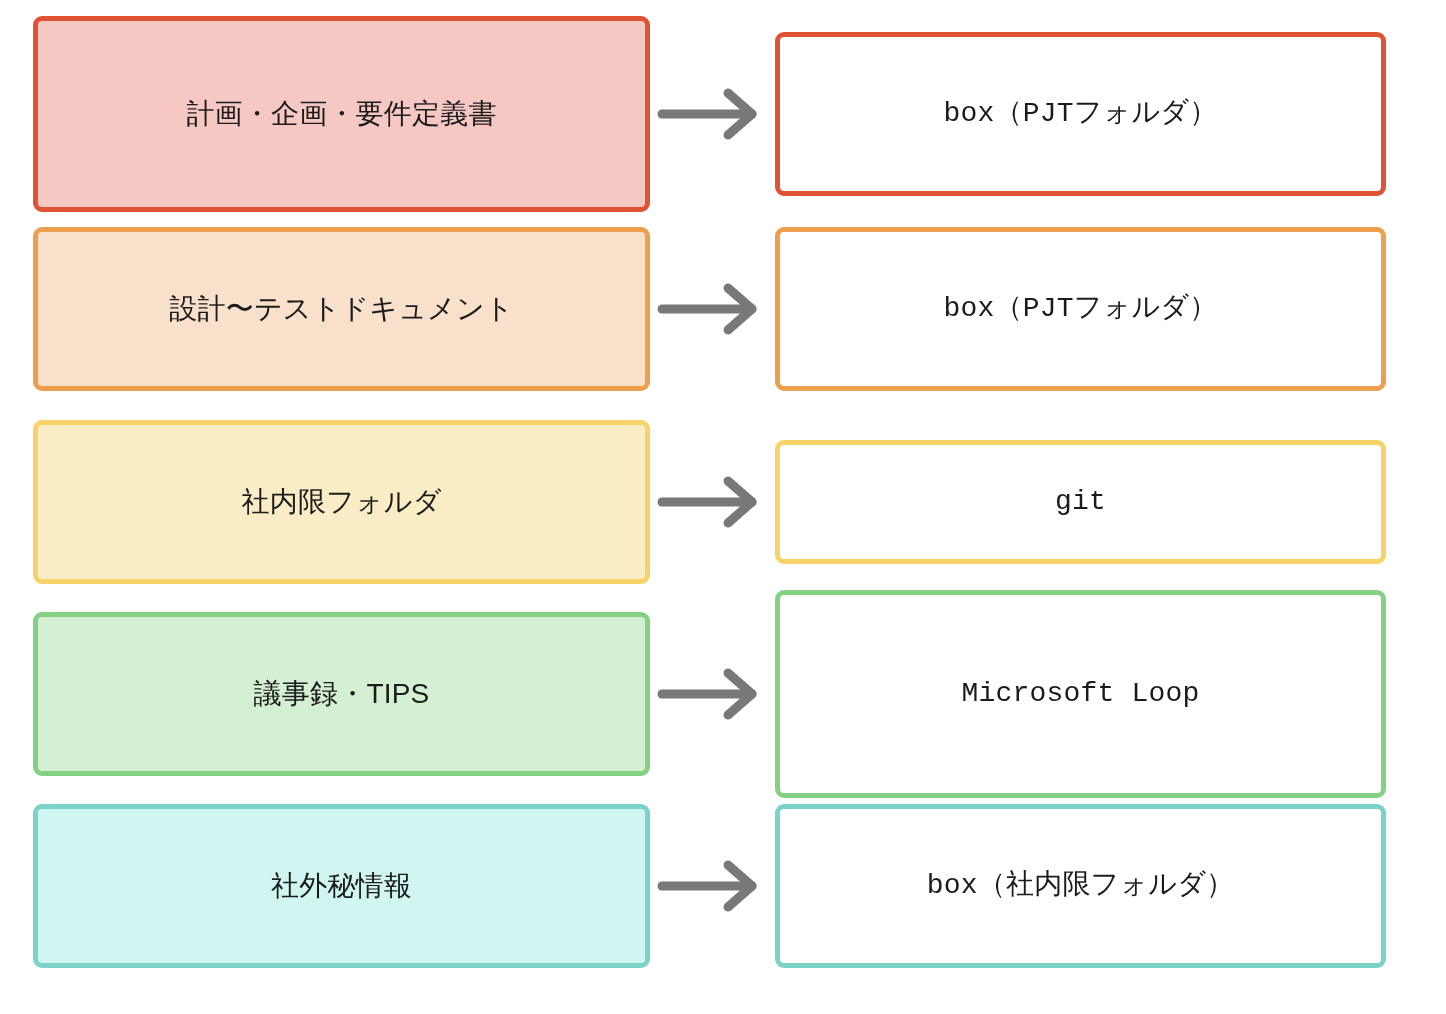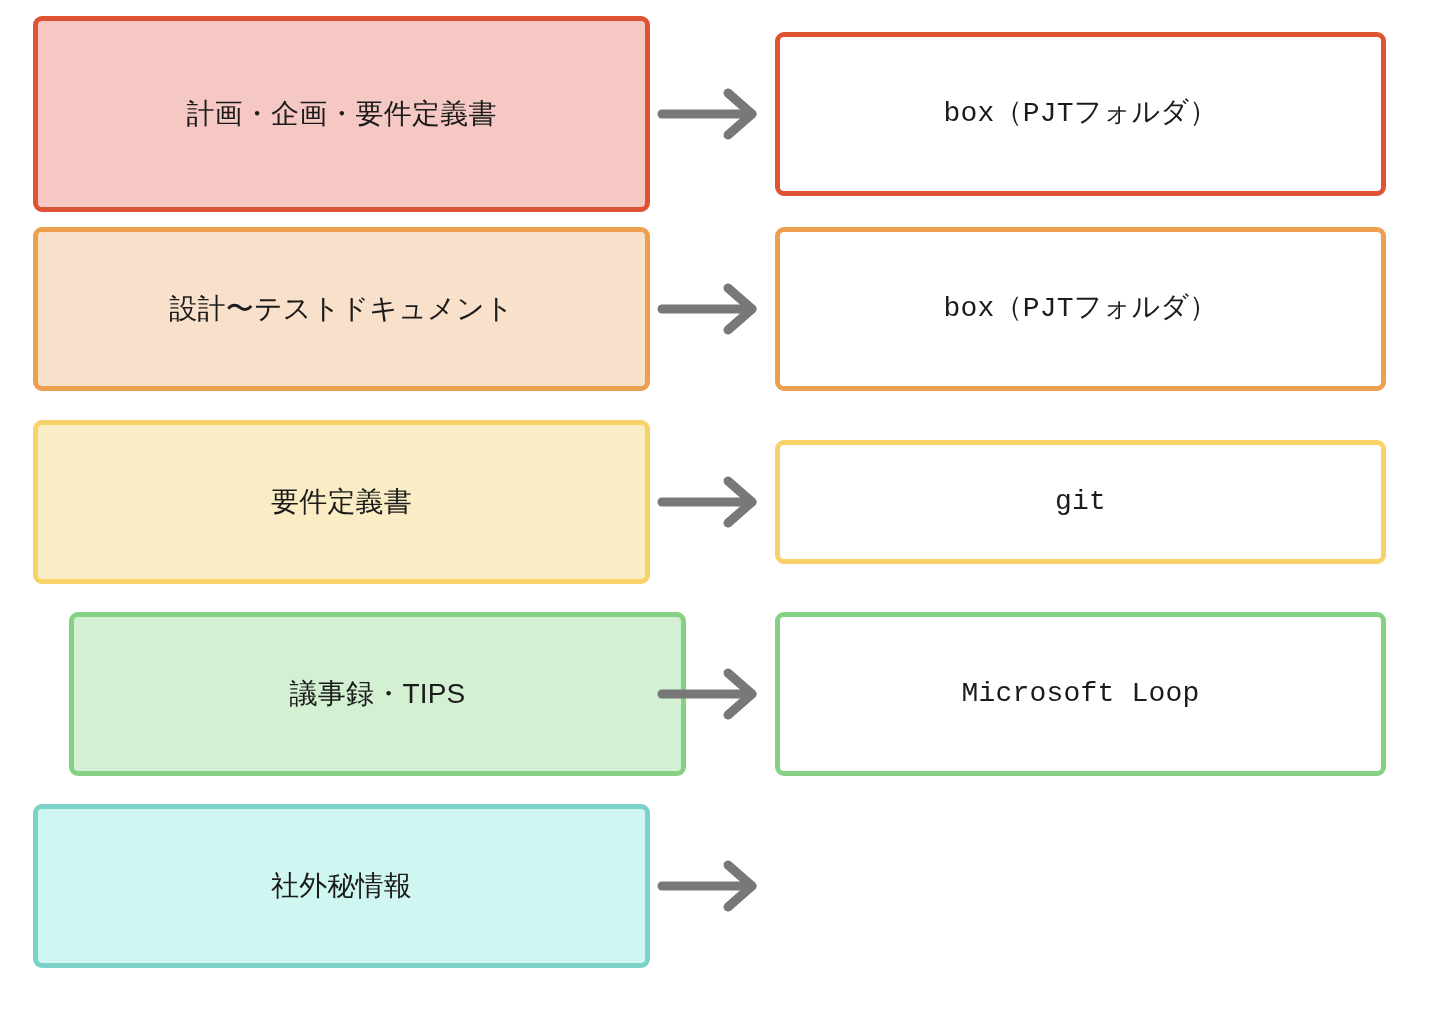--- a/index.html
+++ b/index.html
@@ -97,56 +97,59 @@
             <polyline points="72,7 96,28 72,49"></polyline>
           </g>
         </svg>
       </div>
       <div class="node target-node" style="height: 164px; border-color: rgb(236, 160, 79);">
         <span class="node-label">box（PJTフォルダ）</span>
       </div>
     </div>
     <div class="row" style="top: 420px; height: 164px;">
       <div class="node source-node" style="height: 164px; border-color: rgb(247, 210, 104); background: rgb(250, 237, 197);">
-        <span class="node-label">要件定義書</span>
+        <span class="node-label">社内限フォルダ</span>
       </div>
       <div class="arrow" style="top: 54px;">
         <svg viewBox="0 0 112 56" xmlns="http://www.w3.org/2000/svg">
           <g fill="none" stroke="#787878" stroke-width="9" stroke-linecap="round" stroke-linejoin="round">
             <line x1="6" y1="28" x2="96" y2="28"></line>
             <polyline points="72,7 96,28 72,49"></polyline>
           </g>
         </svg>
       </div>
       <div class="node target-node" style="height: 124px; border-color: rgb(247, 210, 104);">
         <span class="node-label">git</span>
       </div>
     </div>
     <div class="row" style="top: 612px; height: 164px;">
-      <div class="node source-node" style="height: 164px; border-color: rgb(132, 209, 132); background: rgb(212, 240, 210); margin-left: 36px;">
+      <div class="node source-node" style="height: 164px; border-color: rgb(132, 209, 132); background: rgb(212, 240, 210);">
         <span class="node-label">議事録・TIPS</span>
       </div>
       <div class="arrow" style="top: 54px;">
         <svg viewBox="0 0 112 56" xmlns="http://www.w3.org/2000/svg">
           <g fill="none" stroke="#787878" stroke-width="9" stroke-linecap="round" stroke-linejoin="round">
             <line x1="6" y1="28" x2="96" y2="28"></line>
             <polyline points="72,7 96,28 72,49"></polyline>
           </g>
         </svg>
       </div>
-      <div class="node target-node" style="height: 164px; border-color: rgb(132, 209, 132);">
+      <div class="node target-node" style="height: 208px; border-color: rgb(132, 209, 132);">
         <span class="node-label">Microsoft Loop</span>
       </div>
     </div>
     <div class="row" style="top: 804px; height: 164px;">
       <div class="node source-node" style="height: 164px; border-color: rgb(123, 210, 200); background: rgb(208, 246, 242);">
         <span class="node-label">社外秘情報</span>
       </div>
       <div class="arrow" style="top: 54px;">
         <svg viewBox="0 0 112 56" xmlns="http://www.w3.org/2000/svg">
           <g fill="none" stroke="#787878" stroke-width="9" stroke-linecap="round" stroke-linejoin="round">
             <line x1="6" y1="28" x2="96" y2="28"></line>
             <polyline points="72,7 96,28 72,49"></polyline>
           </g>
         </svg>
       </div>
+      <div class="node target-node" style="height: 164px; border-color: rgb(123, 210, 200);">
+        <span class="node-label">box（社内限フォルダ）</span>
+      </div>
     </div>
   </div>
 
 </body></html>

